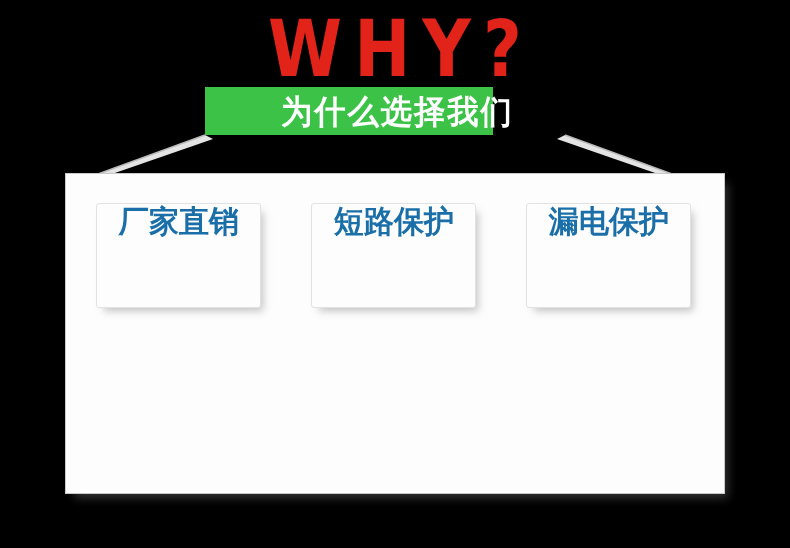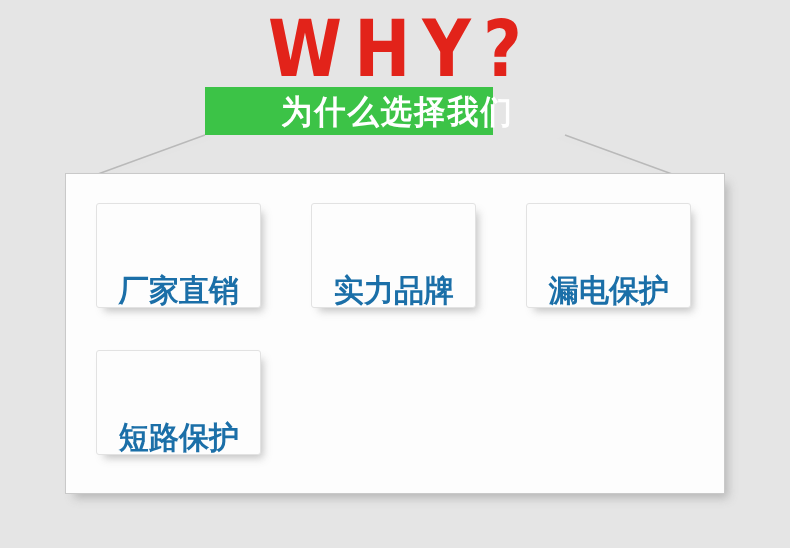--- a/index.html
+++ b/index.html
@@ -11,21 +11,21 @@
     height: 548px;
     background: #ffffff;
     font-family: "DejaVu Sans", "Liberation Sans", sans-serif;
     overflow: hidden;
   }
 
   #stage {
     position: relative;
     width: 790px;
     height: 548px;
-    background: #e5e5e5;
+    background: #000000;
   }
 
   
   #headline {
     position: absolute;
     left: 0;
     top: 8px;
     width: 790px;
     text-align: center;
     font-size: 78px;
@@ -110,21 +110,21 @@
     column-gap: 50px;
     row-gap: 42px;
   }
 
   .card {
     background: #fdfdfd;
     border: 1px solid #e2e2e2;
     border-radius: 3px;
     box-sizing: border-box;
     display: flex;
-    align-items: flex-end;
+    align-items: flex-start;
     justify-content: center;
     box-shadow: 5px 6px 8px -3px rgba(125,125,125,0.45);
   }
 
   .card-label {
     color: #1B6FA8;
     font-size: 31px;
     line-height: 34px;
     font-weight: 700;
     letter-spacing: 0px;
@@ -153,29 +153,26 @@
   </div>
 
   <div id="panel">
     <div id="card-grid">
 
       <div class="card">
         <span class="card-label">厂家直销</span>
       </div>
 
 
+
       <div class="card">
-        <span class="card-label">实力品牌</span>
+        <span class="card-label">短路保护</span>
       </div>
 
       <div class="card">
         <span class="card-label">漏电保护</span>
-      </div>
-
-      <div class="card">
-        <span class="card-label">短路保护</span>
       </div>
 
 
     </div>
   </div>
 
 </div>
 
 </body></html>

